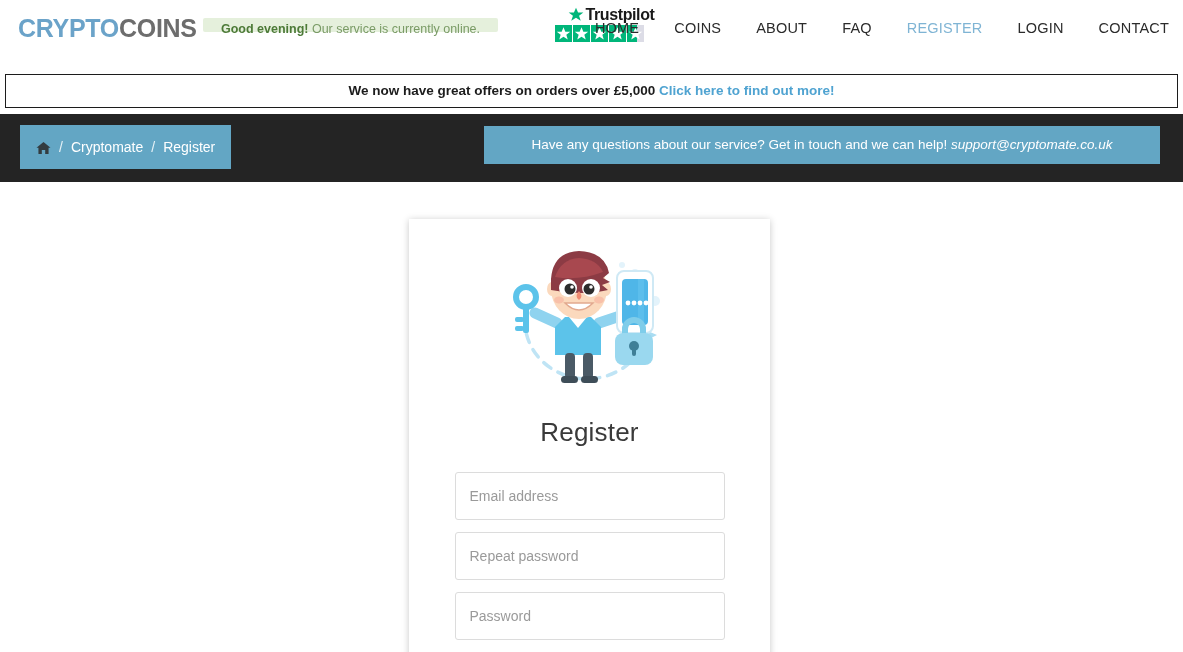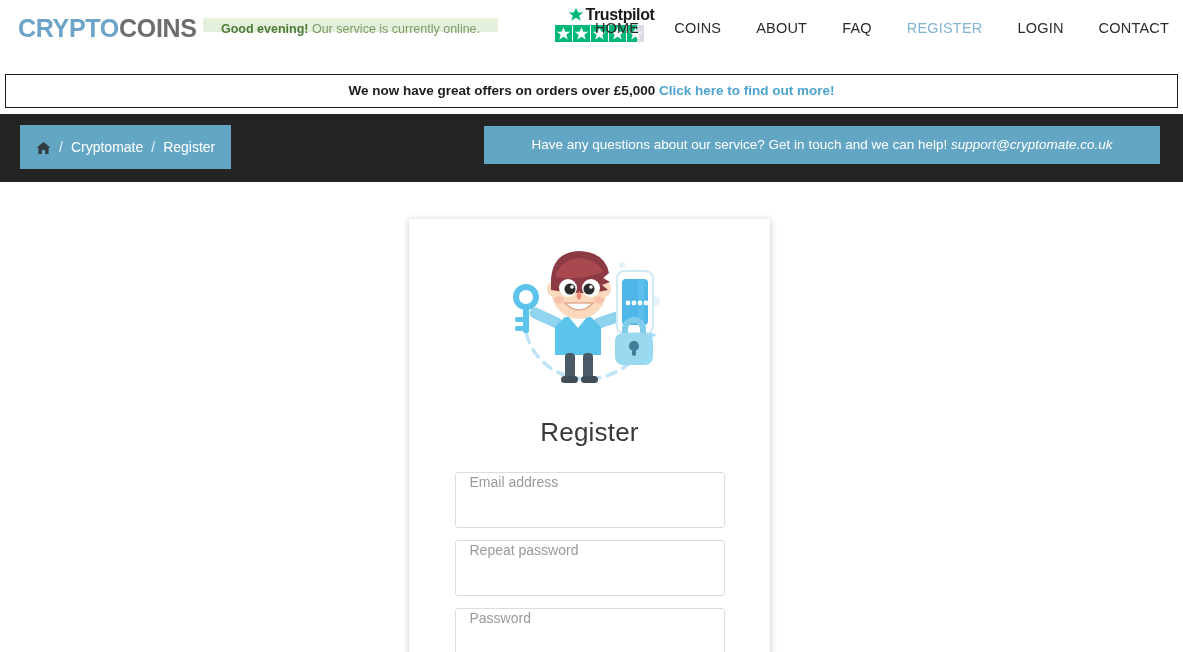--- a/index.html
+++ b/index.html
@@ -202,27 +202,27 @@
   .card-title {
     text-align: center;
     font-size: 26px;
     font-weight: normal;
     color: #3a3a3a;
     margin: 22px 0 24px 0;
     letter-spacing: 0.2px;
   }
   .field {
     width: 270px;
-    height: 56px;
+    height: 48px;
     margin: 0 auto 12px auto;
     border: 1px solid #dcdcdc;
     border-radius: 3px;
     background: #ffffff;
     display: flex;
-    align-items: flex-start;
+    align-items: center;
     padding: 0 12px;
     font-size: 14px;
     color: #9a9a9a;
   }
   .field input {
     border: none;
     outline: none;
     width: 100%;
     font-size: 14px;
     font-family: "Liberation Sans", sans-serif;

